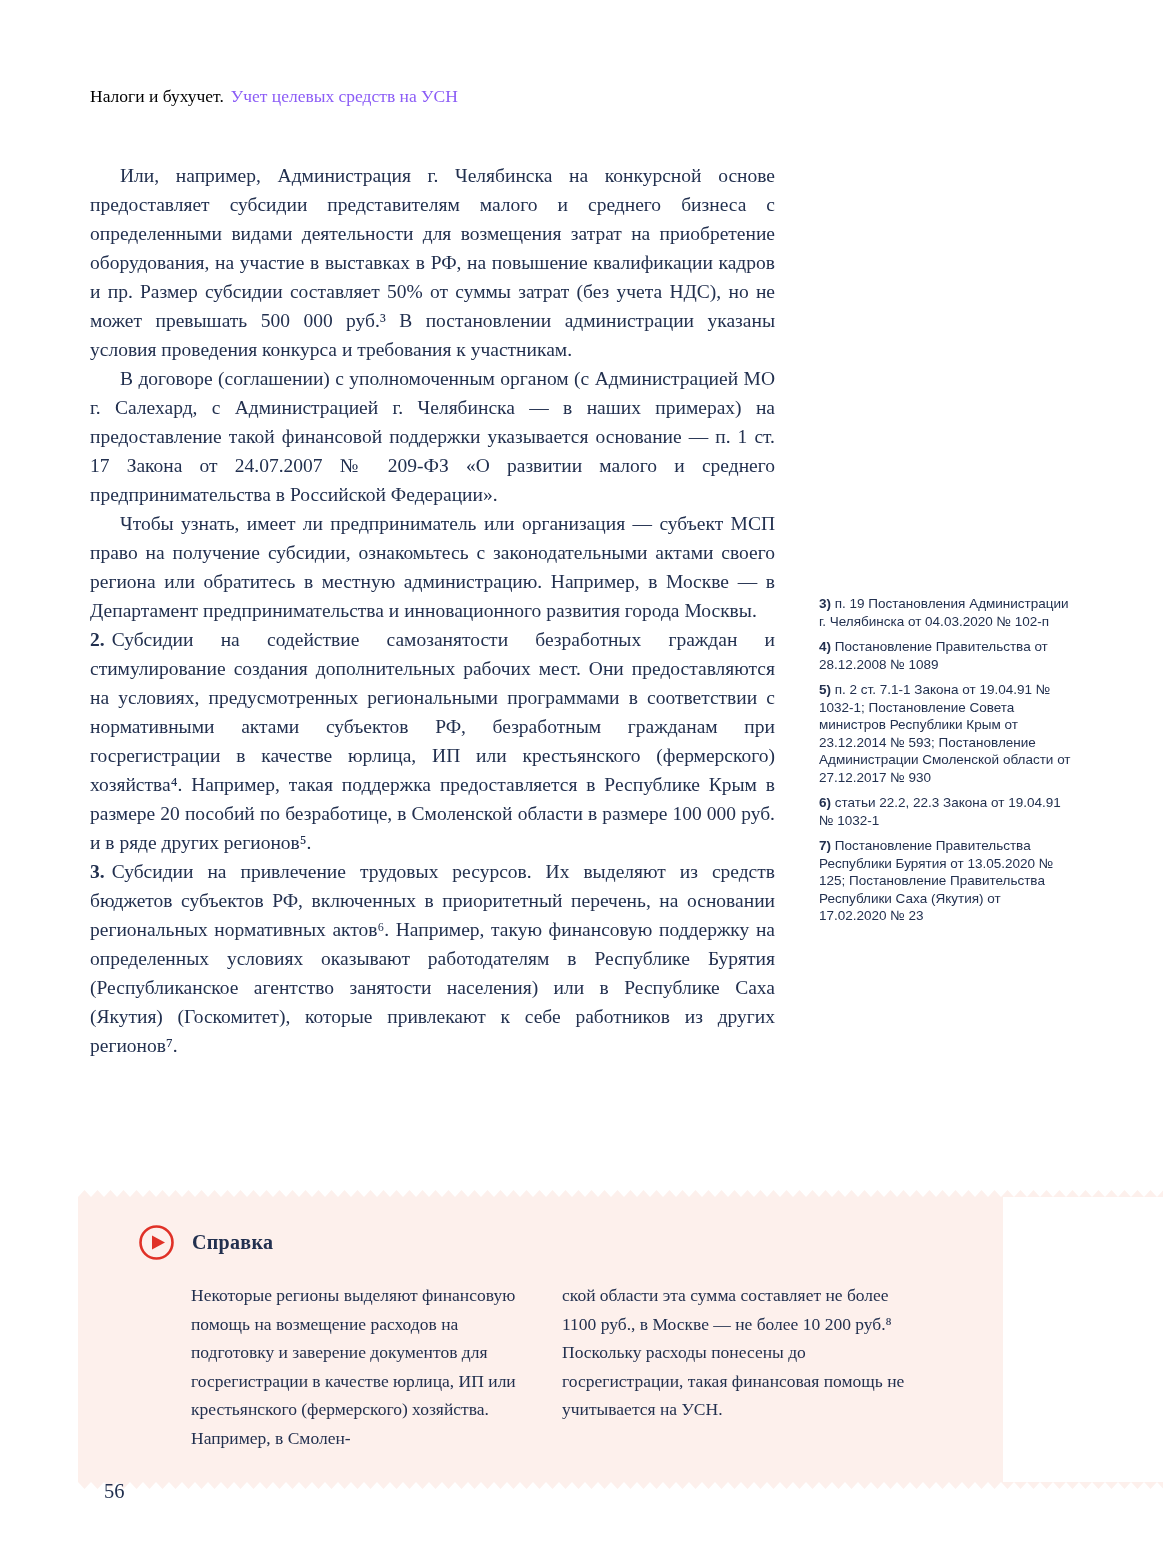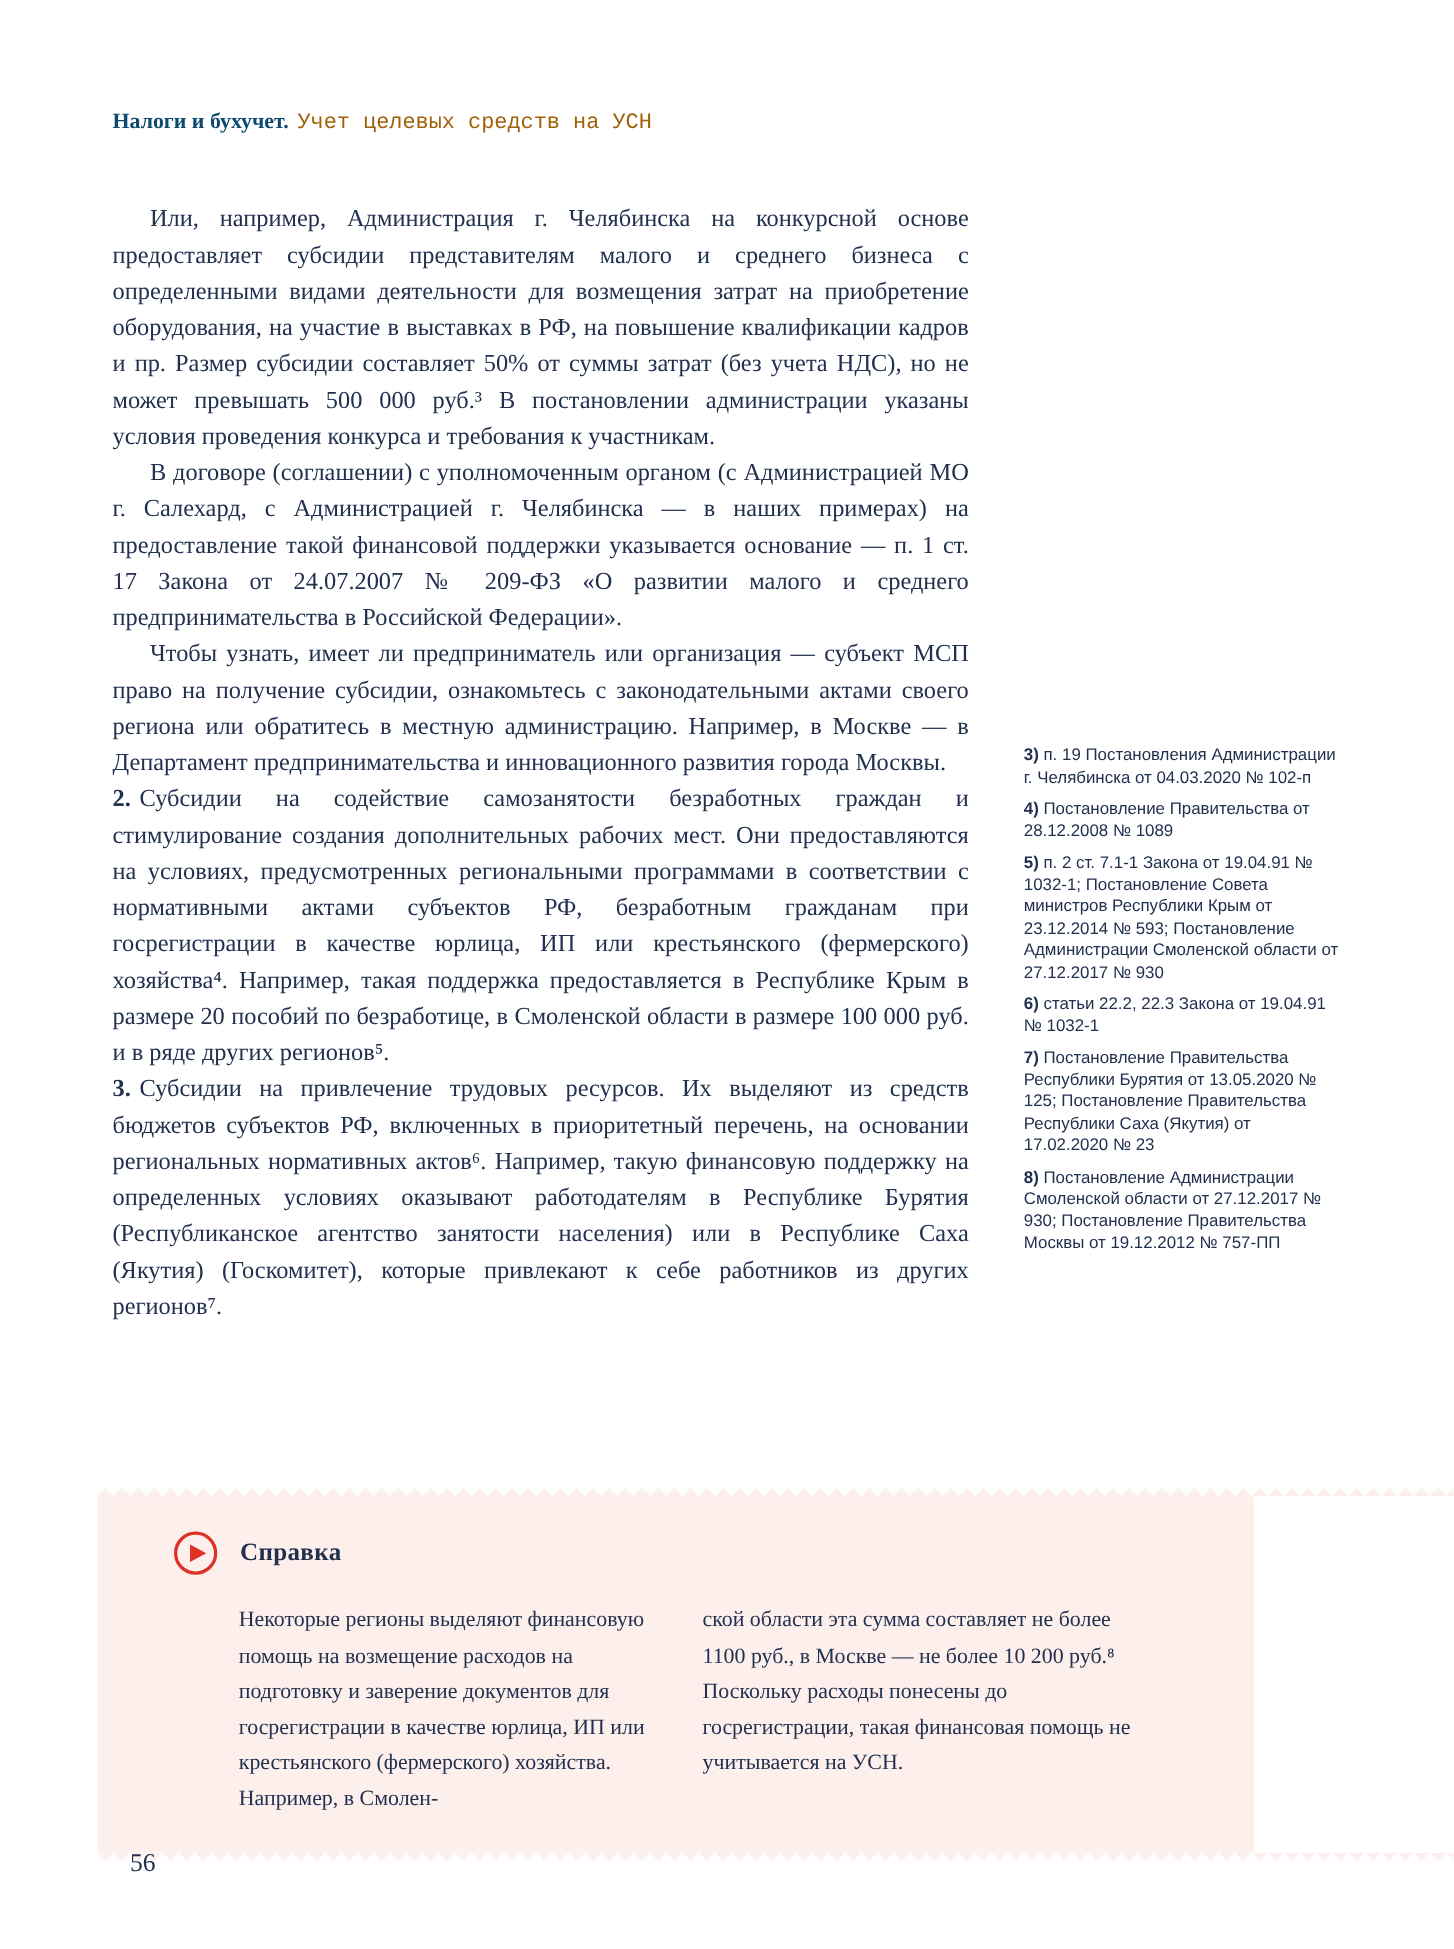--- a/index.html
+++ b/index.html
@@ -15,22 +15,22 @@
 
   
   .running-head {
     position: absolute;
     left: 90px;
     top: 85px;
     font-size: 17.5px;
     line-height: 22px;
     white-space: nowrap;
   }
-  .rh-section { font-weight: 700; color: #0c4a6e; }
-  .rh-subtitle { color: #a16207; margin-left: 7px; font-family: Liberation Mono, monospace; }
+  .rh-section { font-weight: 400; color: #000000; }
+  .rh-subtitle { color: #8b5cf6; margin-left: 7px; }
 
   
   .content {
     position: absolute;
     left: 90px;
     top: 161px;
     width: 985px;
     display: flex;
     align-items: flex-start;
   }
@@ -121,21 +121,20 @@
       <p><strong class="num-marker">2.</strong><span>Субсидии на содействие самозанятости безработных граждан и стимулирование создания дополнительных рабочих мест. Они предоставляются на условиях, предусмотренных региональными программами в соответствии с нормативными актами субъектов РФ, безработным гражданам при госрегистрации в качестве юрлица, ИП или крестьянского (фермерского) хозяйства⁴. Например, такая поддержка предоставляется в Республике Крым в размере 20 пособий по безработице, в Смоленской области в размере 100 000 руб. и в ряде других регионов⁵.</span></p>
       <p><strong class="num-marker">3.</strong><span>Субсидии на привлечение трудовых ресурсов. Их выделяют из средств бюджетов субъектов РФ, включенных в приоритетный перечень, на основании региональных нормативных актов⁶. Например, такую финансовую поддержку на определенных условиях оказывают работодателям в Республике Бурятия (Республиканское агентство занятости населения) или в Республике Саха (Якутия) (Госкомитет), которые привлекают к себе работников из других регионов⁷.</span></p>
     </main>
 
     <aside class="footnotes">
       <p class="footnote"><strong class="fn-num">3)</strong> <span>п. 19 Постановления Администрации г. Челябинска от 04.03.2020 № 102-п</span></p>
       <p class="footnote"><strong class="fn-num">4)</strong> <span>Постановление Правительства от 28.12.2008 № 1089</span></p>
       <p class="footnote"><strong class="fn-num">5)</strong> <span>п. 2 ст. 7.1-1 Закона от 19.04.91 № 1032-1; Постановление Совета министров Республики Крым от 23.12.2014 № 593; Постановление Администрации Смоленской области от 27.12.2017 № 930</span></p>
       <p class="footnote"><strong class="fn-num">6)</strong> <span>статьи 22.2, 22.3 Закона от 19.04.91 № 1032-1</span></p>
       <p class="footnote"><strong class="fn-num">7)</strong> <span>Постановление Правительства Республики Бурятия от 13.05.2020 № 125; Постановление Правительства Республики Саха (Якутия) от 17.02.2020 № 23</span></p>
-      <p class="footnote"><strong class="fn-num">8)</strong> <span>Постановление Администрации Смоленской области от 27.12.2017 № 930; Постановление Правительства Москвы от 19.12.2012 № 757-ПП</span></p>
     </aside>
   </div>
 
   <section class="spravka">
     <svg class="zz" width="1093" height="7">
       <defs>
         <pattern id="zzp-top" width="13" height="7" patternUnits="userSpaceOnUse">
           <path d="M0 7 L6.5 0 L13 7 Z" fill="#fdf0ec"></path>
         </pattern>
       </defs>

